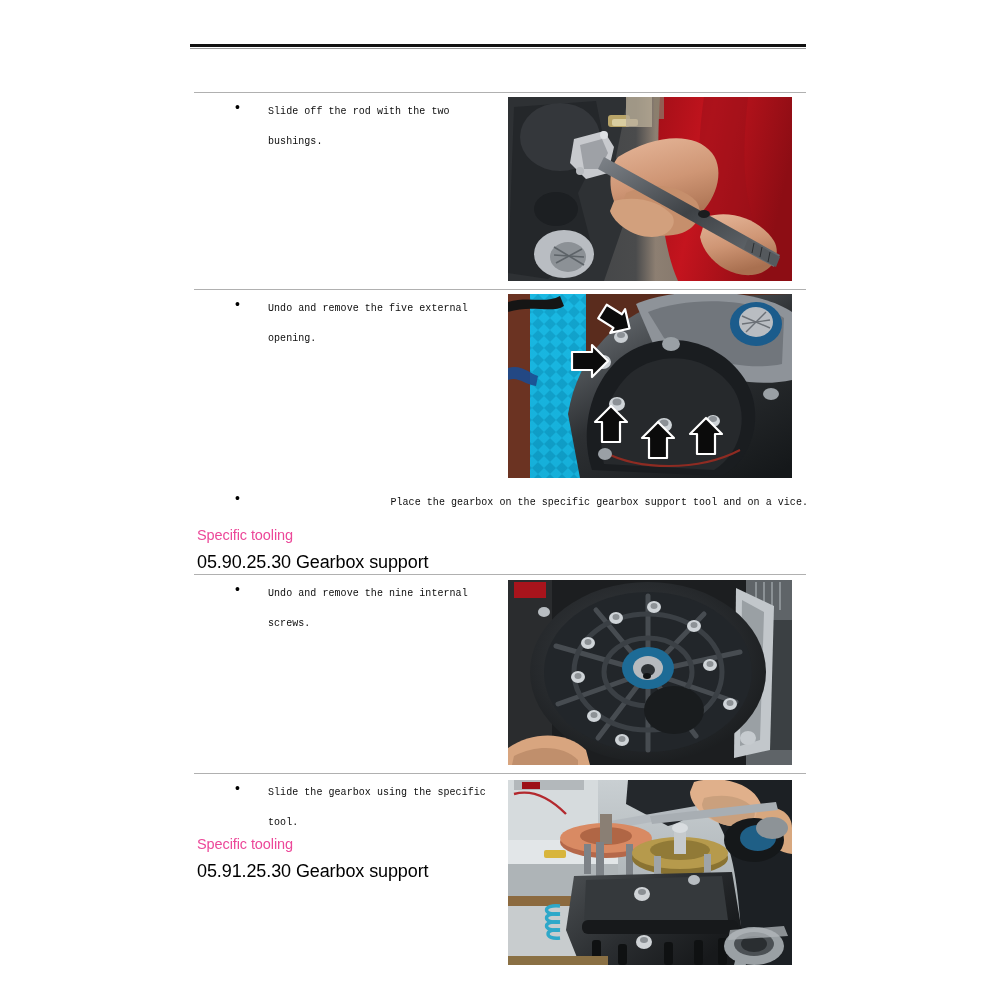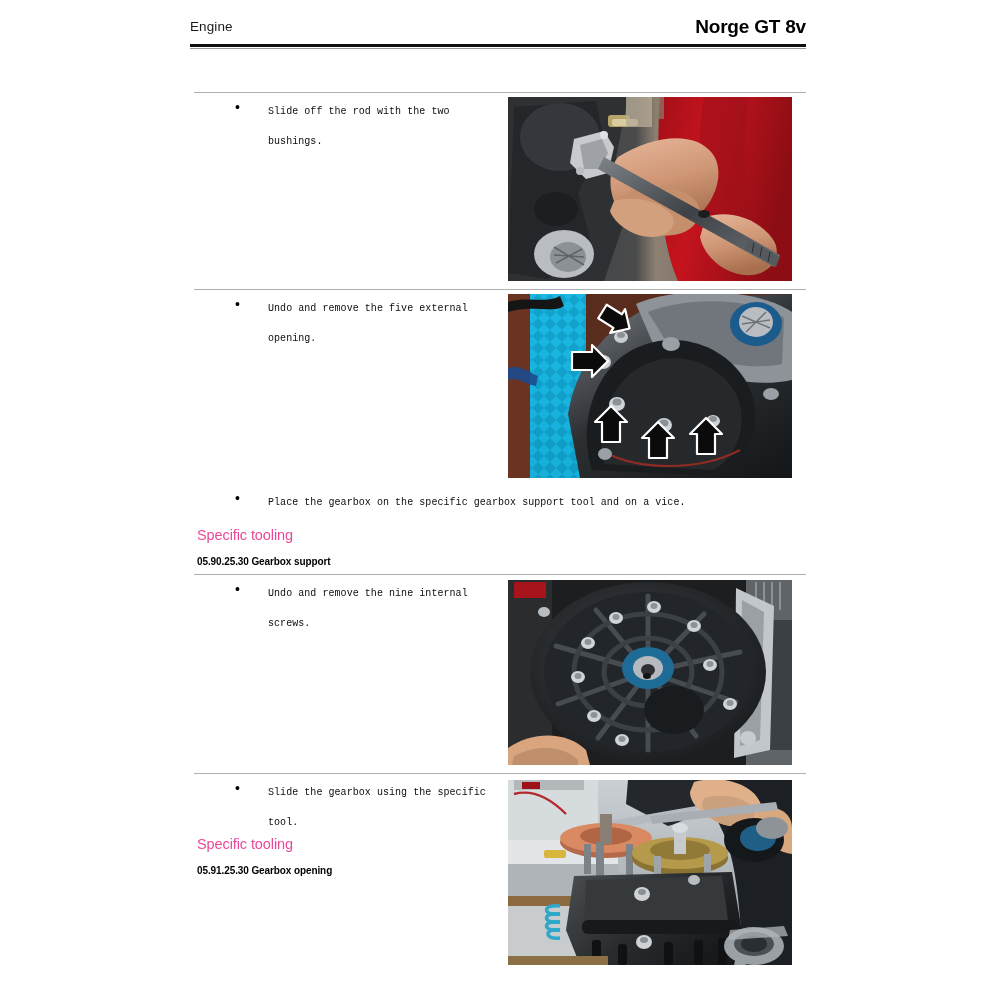--- a/index.html
+++ b/index.html
@@ -99,36 +99,37 @@
     line-height: 30px;
     letter-spacing: 0.05px;
     color: #0d0d0d;
     font-family: Liberation Mono, monospace;
   }
   .bullet-wide {
     width: 610px;
   }
   .bullet-wide .btext {
     width: 540px;
+    text-align: right;
   }
 
   .tool-heading {
     position: absolute;
     left: 197px;
     font-size: 14.5px;
     font-weight: normal;
     line-height: 20px;
     letter-spacing: -0.1px;
     color: #ec4899;
   }
   .tool-code {
     position: absolute;
     left: 197px;
-    font-size: 10px;
-    font-weight: bold;
+    font-size: 18px;
+    font-weight: normal;
     line-height: 20px;
     letter-spacing: -0.1px;
     color: #000000;
   }
 
   
   .photo {
     position: absolute;
     left: 508px;
     width: 284px;
@@ -139,24 +140,20 @@
     display: block;
     width: 100%;
     height: 100%;
   }
 </style>
 </head>
 <body>
 
 <div id="page">
 
-  <div class="header">
-    <div class="header-left">Engine</div>
-    <div class="header-right">Norge GT 8v</div>
-  </div>
   <div class="header-rule"></div>
   <div class="header-rule-thin"></div>
 
   <div class="sep" style="top:92px;"></div>
 
   <div class="bullet-row" style="top:97px;">
     <span class="dot">•</span>
     <span class="btext">Slide off the rod with the two bushings.</span>
   </div>
 
@@ -399,21 +396,21 @@
   </div>
 
   <div class="sep" style="top:773px;"></div>
 
   <div class="bullet-row" style="top:778px;">
     <span class="dot">•</span>
     <span class="btext">Slide the gearbox using the specific tool.</span>
   </div>
 
   <div class="tool-heading" style="top:834px;">Specific tooling</div>
-  <div class="tool-code" style="top:861px;">05.91.25.30 Gearbox opening</div>
+  <div class="tool-code" style="top:861px;">05.91.25.30 Gearbox support</div>
 
   <div class="photo" style="top:780px; height:185px;">
     <svg viewBox="0 0 284 185" preserveAspectRatio="none">
       <defs>
         <linearGradient id="p4bench" x1="0" y1="0" x2="0" y2="1">
           <stop offset="0%" stop-color="#c9cfd2"></stop>
           <stop offset="100%" stop-color="#9aa1a5"></stop>
         </linearGradient>
         <linearGradient id="p4box" x1="0" y1="0" x2="1" y2="0.6">
           <stop offset="0%" stop-color="#4b4f52"></stop>

